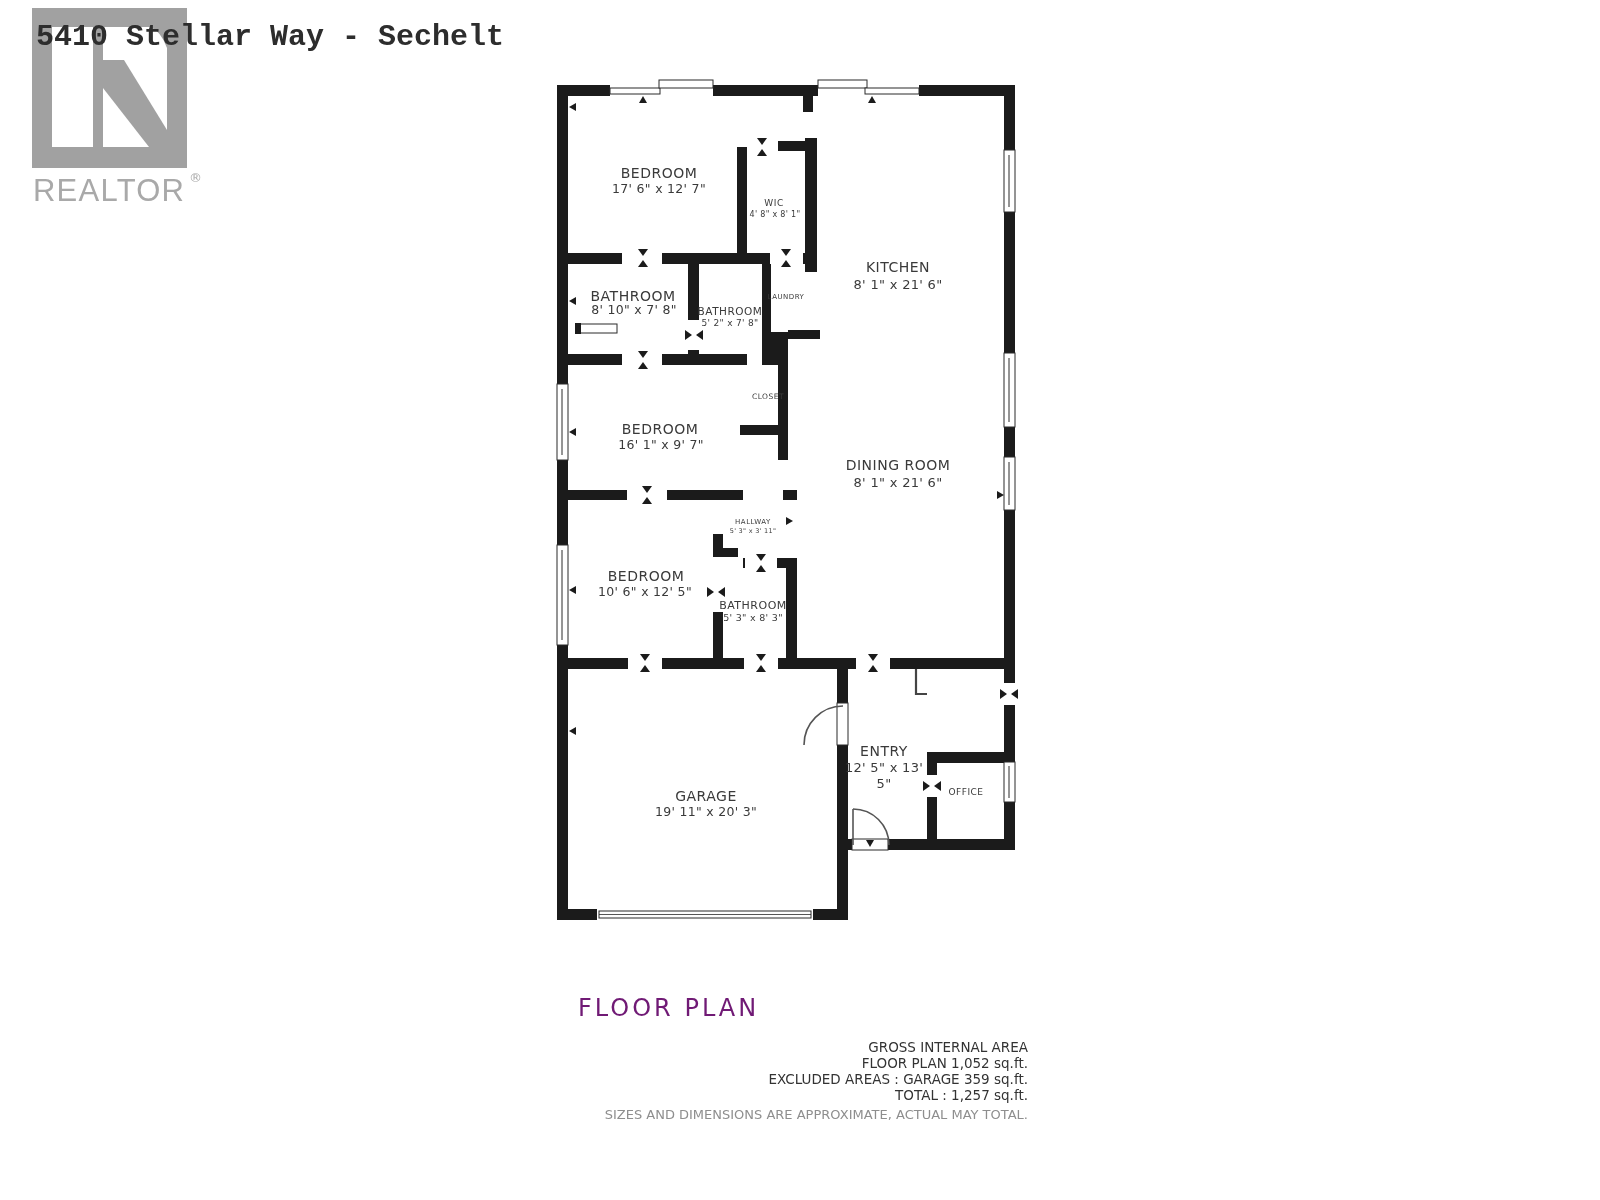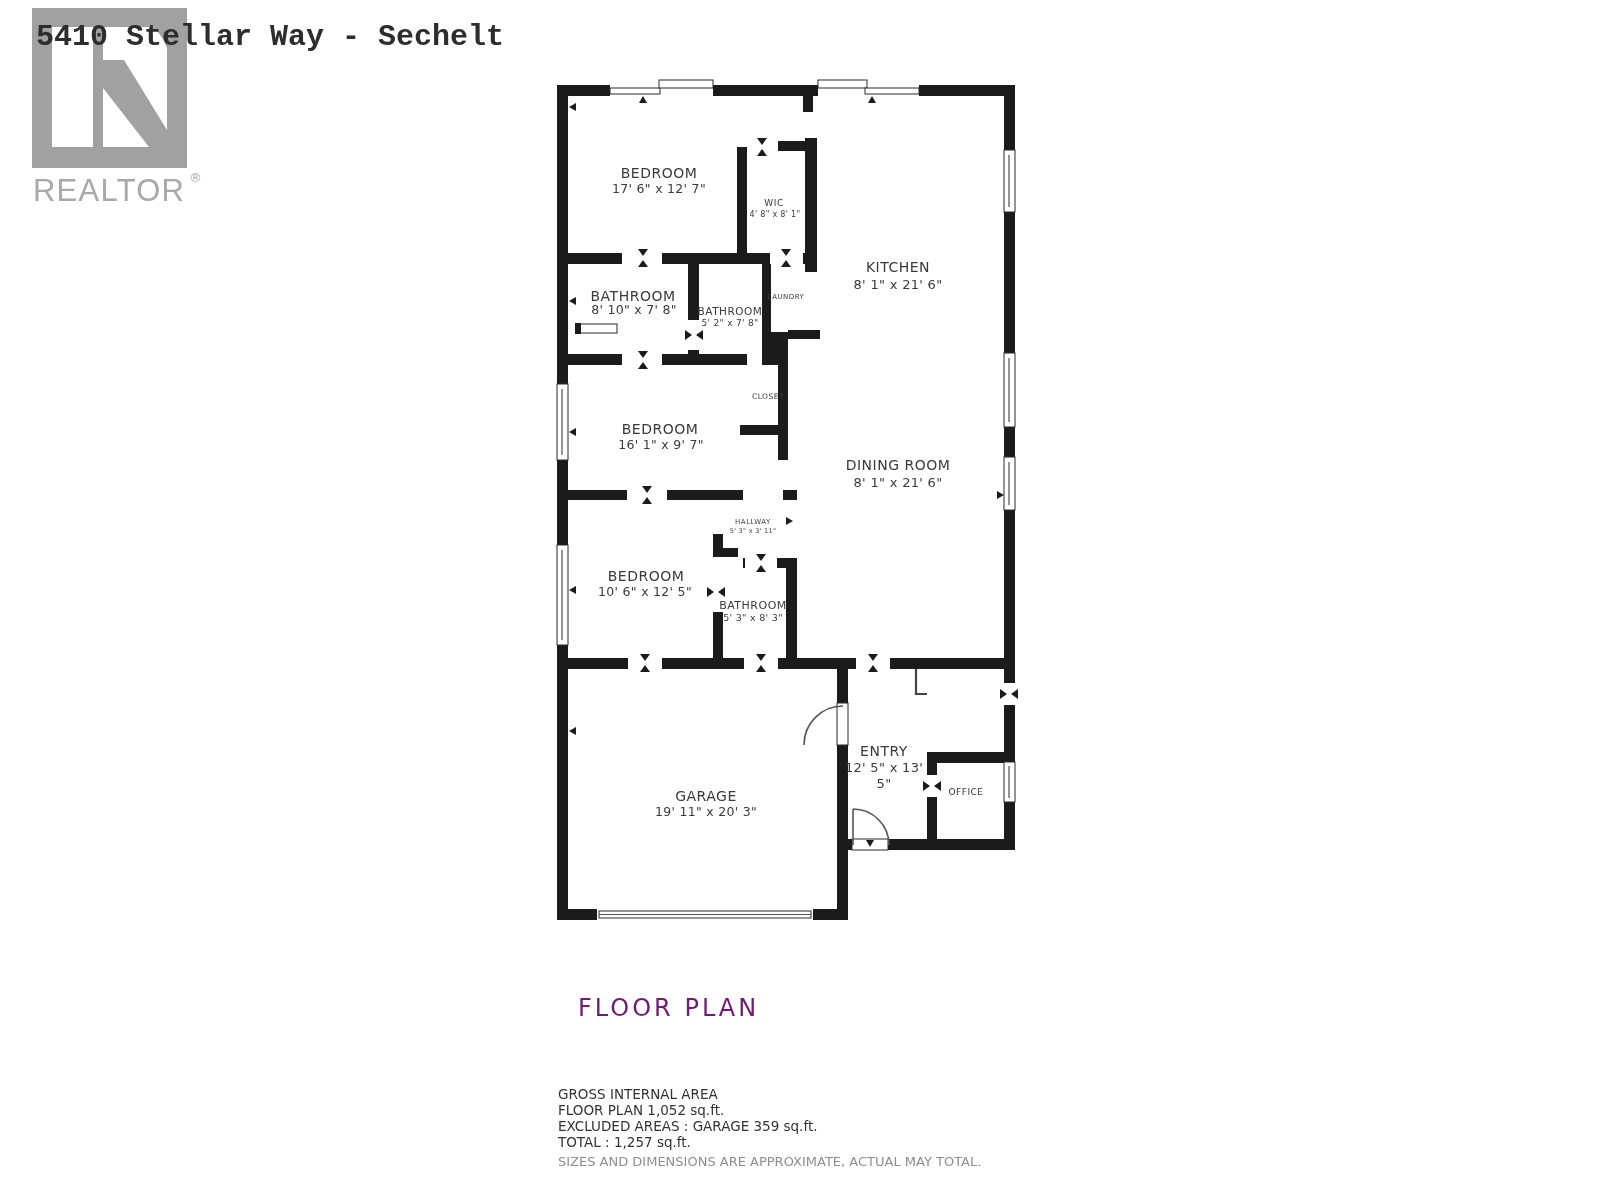--- a/index.html
+++ b/index.html
@@ -16,21 +16,21 @@
   .gap{fill:#ffffff;}
   .winframe{fill:#ffffff;stroke:#2b2b2b;stroke-width:1;}
   .arc{fill:none;stroke:#555;stroke-width:1.6;}
   .thin{fill:none;stroke:#444;stroke-width:2.2;}
   .marker{fill:#1b1b1b;}
   .lbl{fill:#3a3a3a;letter-spacing:0.5px;}
   .dim{fill:#3a3a3a;letter-spacing:0.3px;}
   
   #caption{position:absolute;left:578px;top:948px;font-size:24px;letter-spacing:3px;
            color:#701a75;font-family:"DejaVu Sans",sans-serif;margin-top:46px;}
-  #summary{position:absolute;left:558px;top:1086px;width:470px;text-align:left;
+  #summary{position:absolute;left:558px;top:1039px;width:470px;text-align:right;
            font-size:13.5px;line-height:16px;color:#333;font-family:"DejaVu Sans",sans-serif;}
   #summary .disc{color:#8e8e8e;font-size:13px;margin-top:4px;}
 </style>
 </head>
 <body>
 
 <div id="page">
 
   <svg id="logo" viewBox="0 0 220 215">
     <rect x="32" y="8" width="155" height="160" fill="#a1a1a1"></rect>

